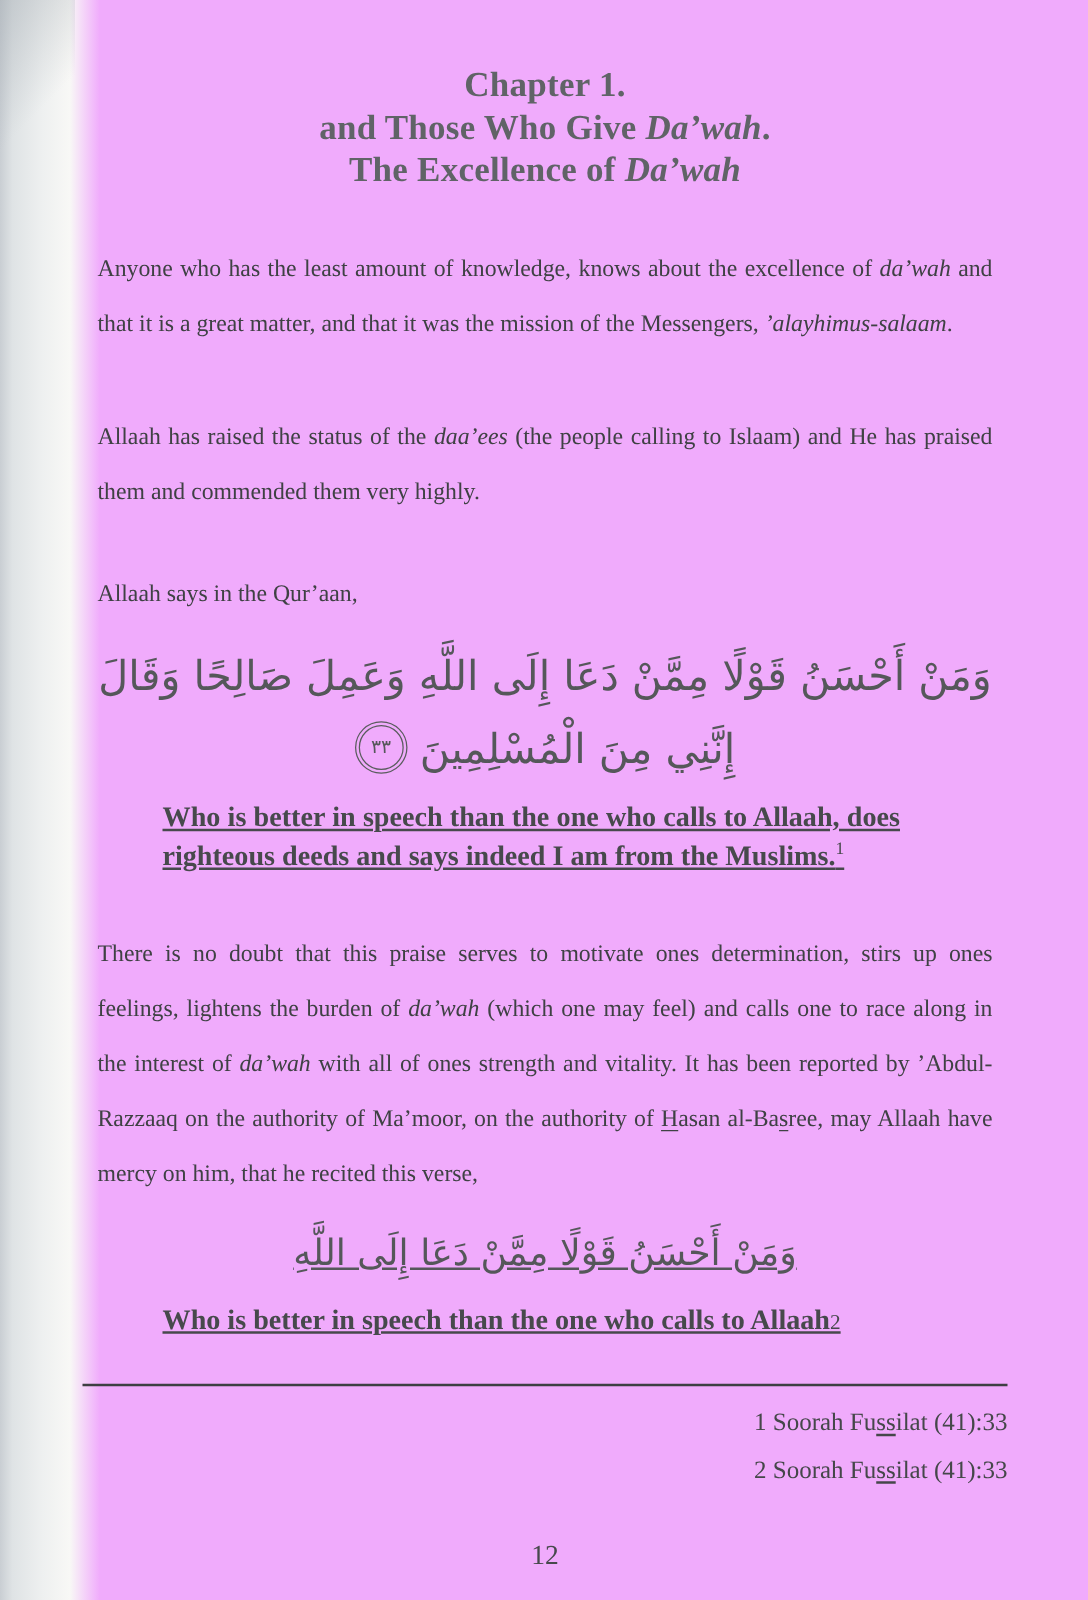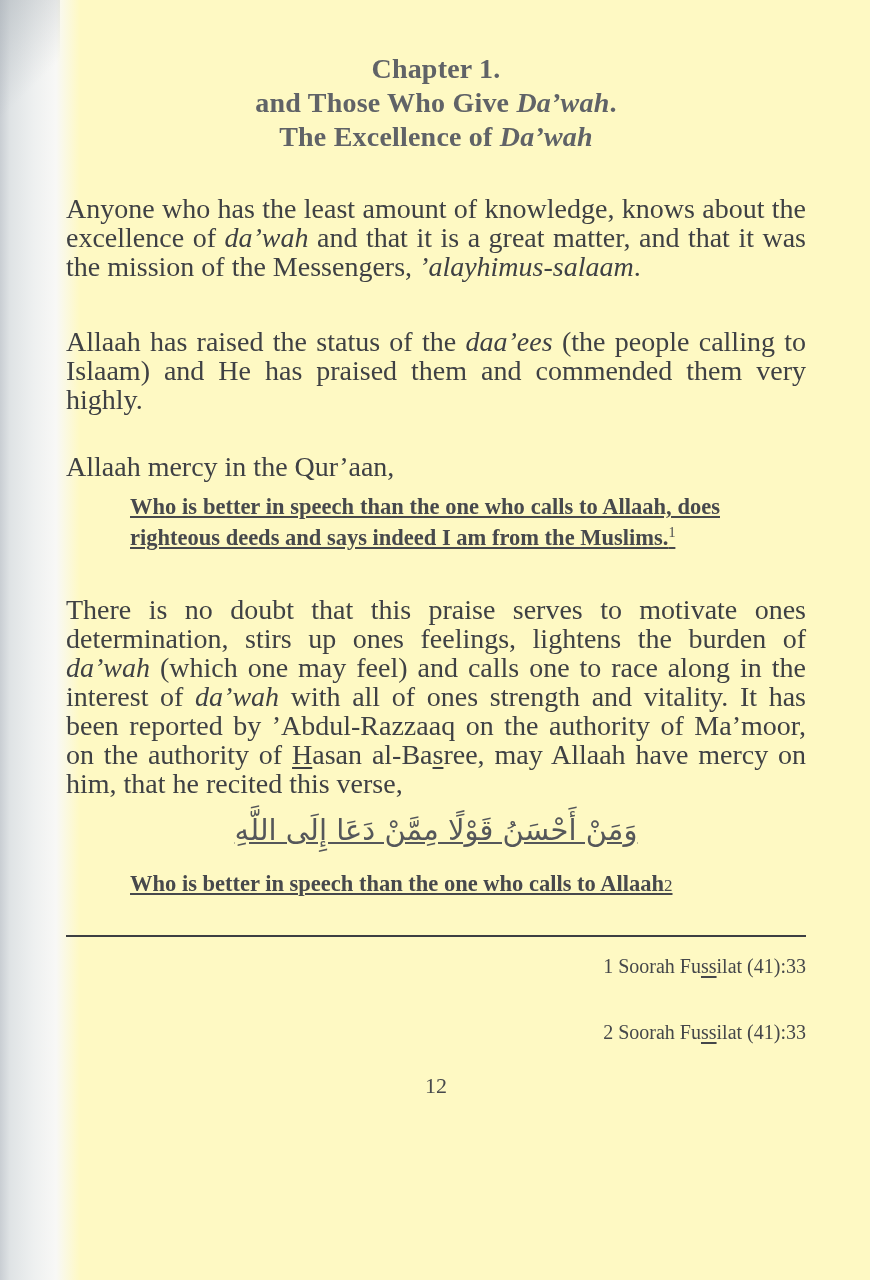--- a/index.html
+++ b/index.html
@@ -5,21 +5,21 @@
   html,body{margin:0;padding:0;}
   body{
     width:870px;height:1280px;
     background:#fdfdfc;
     font-family:"Liberation Serif","DejaVu Serif",serif;
     overflow:hidden;
     position:relative;
   }
   .page{
     width:870px;height:1280px;
-    background:#fef9c3;
+    background:#f0abfc;
     position:relative;
   }
   .scan-edge{
     position:absolute;left:0;top:0;bottom:0;width:80px;
     background:linear-gradient(to right,#c9ced3 0px,#dfe3e5 10px,#eef0f0 34px,#f8f8f6 56px,rgba(252,252,250,0) 80px);
     pointer-events:none;
   }
   .scan-edge-top{
     position:absolute;left:0;top:0;width:60px;height:140px;
     background:linear-gradient(135deg,rgba(160,168,175,.45) 0%,rgba(160,168,175,0) 60%);
@@ -33,23 +33,23 @@
   .chapter-title{
     margin:0;
     text-align:center;
     font-size:28px;
     line-height:34px;
     font-weight:bold;
     color:#606367;
     letter-spacing:.2px;
   }
   .body-par{
-    margin:0;
-    font-size:28px;
-    line-height:29px;
+    margin:12px;
+    font-size:19px;
+    line-height:44px;
     text-align:justify;
     color:#3f4144;
   }
   .mt-p1{margin-top:40px;}
   .mt-p2{margin-top:46px;font-family:Liberation Serif, serif;}
   .mt-p3{margin-top:38px; text-align:left;}
   .mt-p4{margin-top:42px;}
   .arabic{
     direction:rtl;
     text-align:center;
@@ -102,23 +102,23 @@
     background:#3d3f42;
     width:100%;
   }
   .footnote{
     margin:16px 0 0 0;
     font-size:20px;
     line-height:26px;
     color:#45474a;
     text-align:right;
   }
-  .footnote + .footnote{margin-top:40px;}
+  .footnote + .footnote{margin-top:12px;}
   .page-number{
-    margin-top:28px;
+    margin-top:42px;
     text-align:center;
     font-size:22px;
     color:#47494c;
   }
   u.translit{text-decoration:underline;text-underline-offset:3px;}
 </style>
 </head>
 <body>
 
 <div class="page">
@@ -130,22 +130,28 @@
     <h1 class="chapter-title">
       <div><span>Chapter 1.</span></div>
       <div><span>and Those Who Give </span><span style="font-style: italic;">Da’wah</span><span>.</span></div>
       <div><span>The Excellence of </span><span style="font-style: italic;">Da’wah</span></div>
     </h1>
 
     <p class="body-par mt-p1"><span>Anyone who has the least amount of knowledge, knows about the excellence of </span><span style="font-style: italic;">da’wah</span><span> and that it is a great matter, and that it was the mission of the Messengers, </span><span style="font-style: italic;">’alayhimus-salaam</span><span>.</span></p>
 
     <p class="body-par mt-p2"><span>Allaah has raised the status of the </span><span style="font-style: italic;">daa’ees</span><span> (the people calling to Islaam) and He has praised them and commended them very highly.</span></p>
 
-    <p class="body-par mt-p3"><span>Allaah mercy in the Qur’aan,</span></p>
+    <p class="body-par mt-p3"><span>Allaah says in the Qur’aan,</span></p>
 
+    <div class="arabic">
+      <div class="ar-line"><span>وَمَنْ أَحْسَنُ قَوْلًا مِمَّنْ دَعَا إِلَى اللَّهِ وَعَمِلَ صَالِحًا وَقَالَ</span></div>
+      <div class="ar-line"><span>إِنَّنِي مِنَ الْمُسْلِمِينَ</span><span class="medallion">
+            <span>٣٣</span>
+          </span></div>
+    </div>
 
     <blockquote class="quote"><span>Who is better in speech than the one who calls to Allaah, does righteous deeds and says indeed I am from the Muslims.</span><sup>1</sup></blockquote>
 
     <p class="body-par mt-p4"><span>There is no doubt that this praise serves to motivate ones determination, stirs up ones feelings, lightens the burden of </span><span style="font-style: italic;">da’wah</span><span> (which one may feel) and calls one to race along in the interest of </span><span style="font-style: italic;">da’wah</span><span> with all of ones strength and vitality. It has been reported by ’Abdul-Razzaaq on the authority of Ma’moor, on the authority of </span><u class="translit">H</u><span>asan al-Ba</span><u class="translit">s</u><span>ree, may Allaah have mercy on him, that he recited this verse,</span></p>
 
     <div class="arabic arabic-2">
       <div class="ar-line"><span>وَمَنْ أَحْسَنُ قَوْلًا مِمَّنْ دَعَا إِلَى اللَّهِ</span></div>
     </div>
 
     <blockquote class="quote"><span>Who is better in speech than the one who calls to Allaah</span><span class="seg-small">2</span></blockquote>

